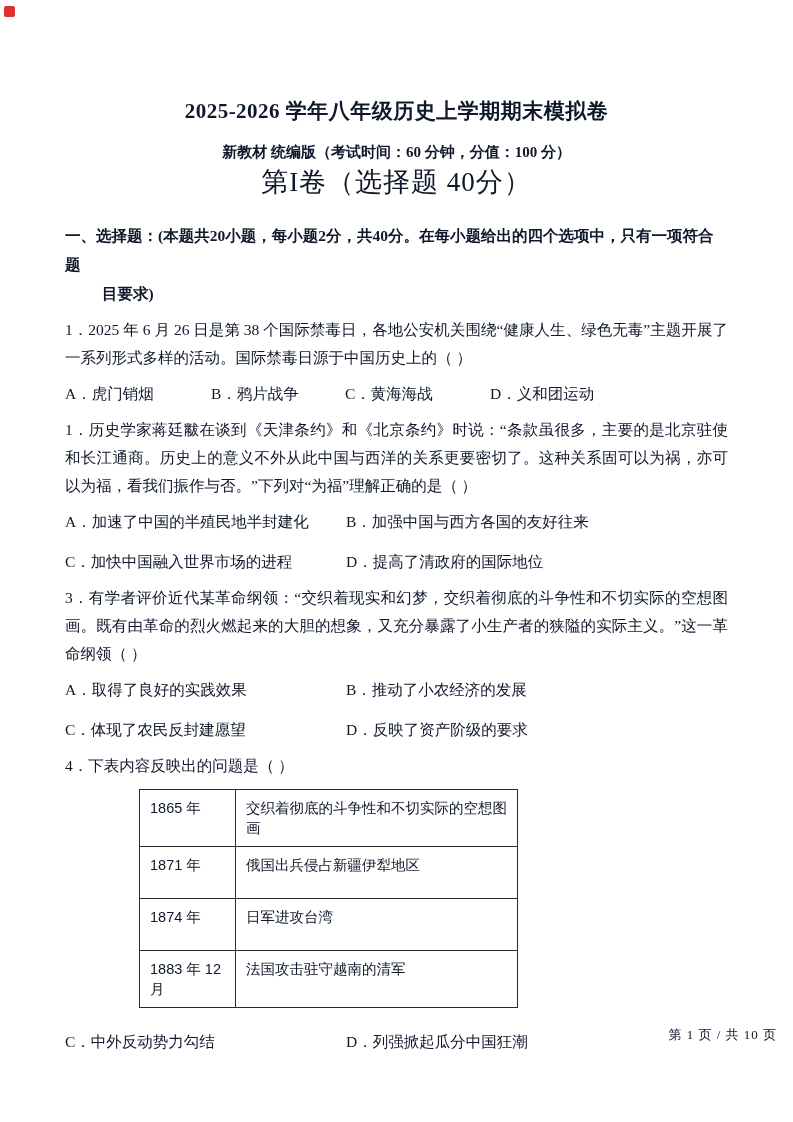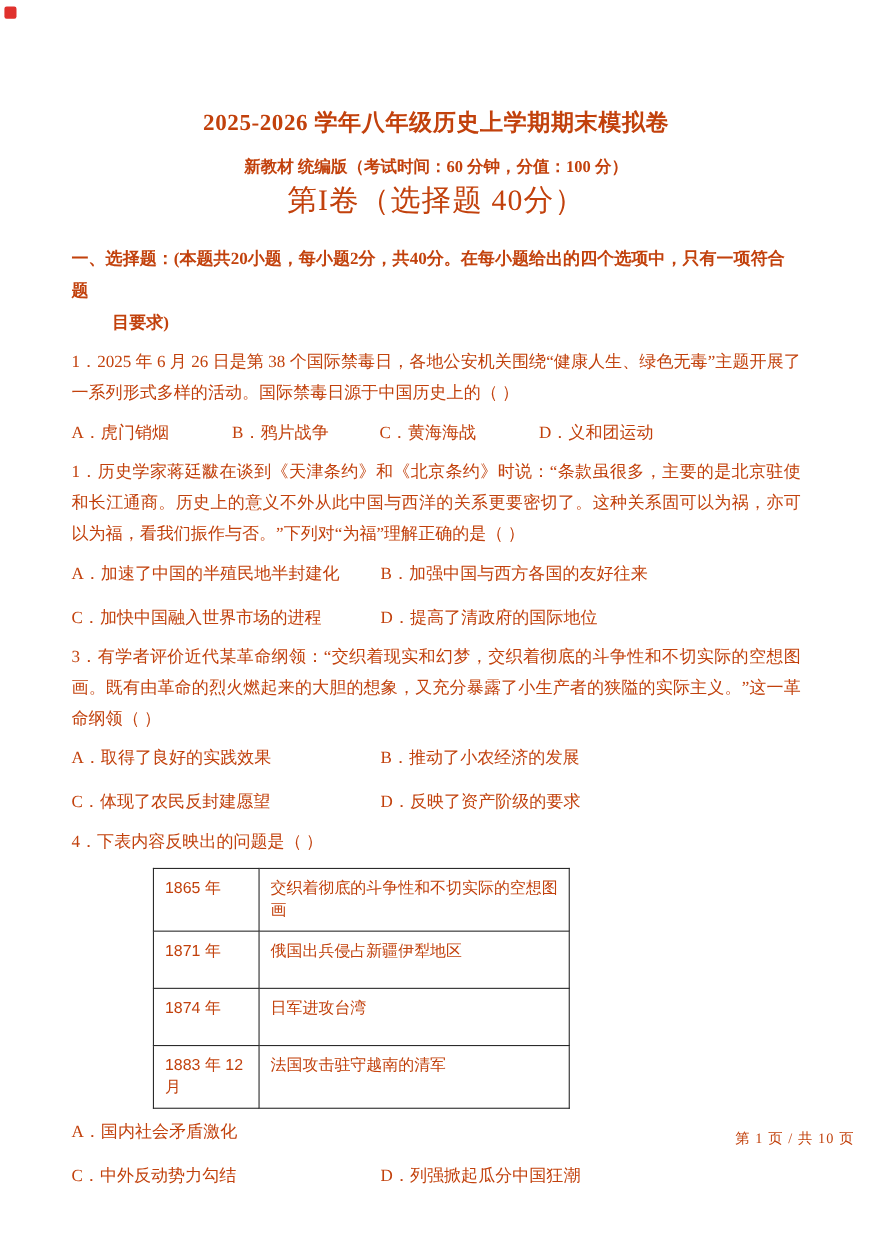--- a/index.html
+++ b/index.html
@@ -3,21 +3,21 @@
 <meta charset="utf-8">
 <style>
   * { margin:0; padding:0; box-sizing:border-box; }
   html,body { background:#888; }
   body { display:flex; justify-content:center; }
   .page {
     position:relative;
     width:793px; height:1122px;
     background:#ffffff;
     font-family:"Liberation Serif","DejaVu Serif",serif;
-    color:#c2410c;
+    color:#0f172a;
     padding:96px 65px 0 65px;
     overflow:hidden;
   }
   .corner-marker {
     position:absolute; left:4px; top:6px;
     width:11px; height:11px; border-radius:2px;
   }
   .title {
     font-size:21px; font-weight:bold; text-align:center;
     line-height:30px; letter-spacing:0.5px;
@@ -129,21 +129,20 @@
         <td class="c2">日军进攻台湾</td>
       </tr>
       <tr>
         <td class="c1">1883 年 12 月</td>
         <td class="c2">法国攻击驻守越南的清军</td>
       </tr>
     </tbody>
       </table>
 
     <div class="options options-2col">
-      <span class="opt colA">A．国内社会矛盾激化</span>
     </div>
     <div class="options options-2col">
       <span class="opt colA">C．中外反动势力勾结</span>
       <span class="opt colB">D．列强掀起瓜分中国狂潮</span>
     </div>
   </div>
 
   <div class="footer">第 1 页 / 共 10 页</div>
 
 </div>

